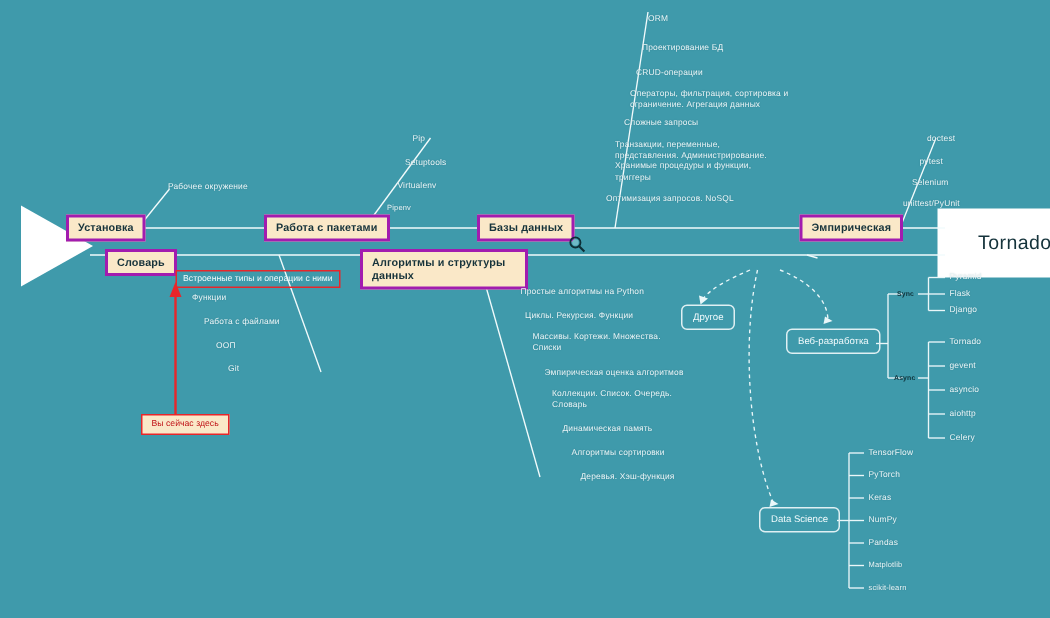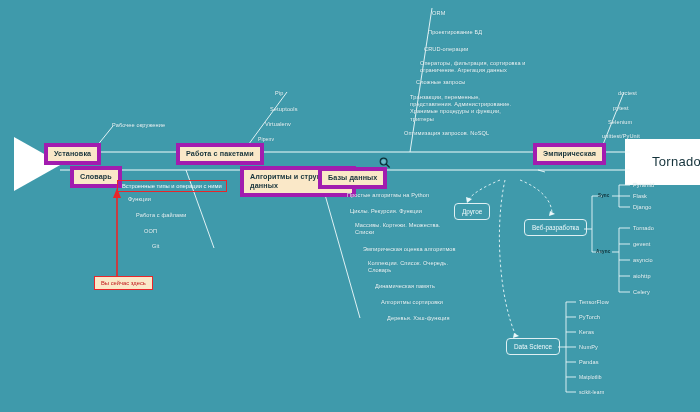--- a/index.html
+++ b/index.html
@@ -22,21 +22,21 @@
     letter-spacing:.12px;
     white-space:pre;
     text-shadow:0 0 1px rgba(20,60,70,.25);
   }
   .leaf.wide{white-space:normal;}
 
   
   .catbox{
     position:absolute;
     background:#fae8c8;
-    border:4px solid #a21caf;
+    border:2px solid #a21caf;
     color:#16333b;
     font-weight:bold;
     font-size:7.2px;
     line-height:9px;
     padding:2px 6px 3px 6px;
     white-space:nowrap;
     letter-spacing:.1px;
   }
   .catbox.two{white-space:normal;width:96px;}
 
@@ -170,21 +170,21 @@
   </svg>
 
   <div class="catbox" style="left:44px;top:143px;">Установка</div>
 
   <div class="catbox" style="left:70px;top:166px;">Словарь</div>
 
   <div class="catbox two" style="left:240px;top:166px;">Алгоритмы и структуры данных</div>
 
   <div class="catbox" style="left:176px;top:143px;">Работа с пакетами</div>
 
-  <div class="catbox" style="left:318px;top:143px;margin-top:24px;">Базы данных</div>
+  <div class="catbox" style="left:318px;top:143px;">Базы данных</div>
 
   <div class="catbox" style="left:533px;top:143px;">Эмпирическая</div>
 
 
   <div class="head-label" style="left:652px;top:154px;">Tornado</div>
 
   <div class="leaf" style="left:112px;top:122px;">Рабочее окружение</div>
 
   <div class="current" style="left:117px;top:180px;">Встроенные типы и операции с ними</div>
   <div class="leaf" style="left:128px;top:196px;">Функции</div>

